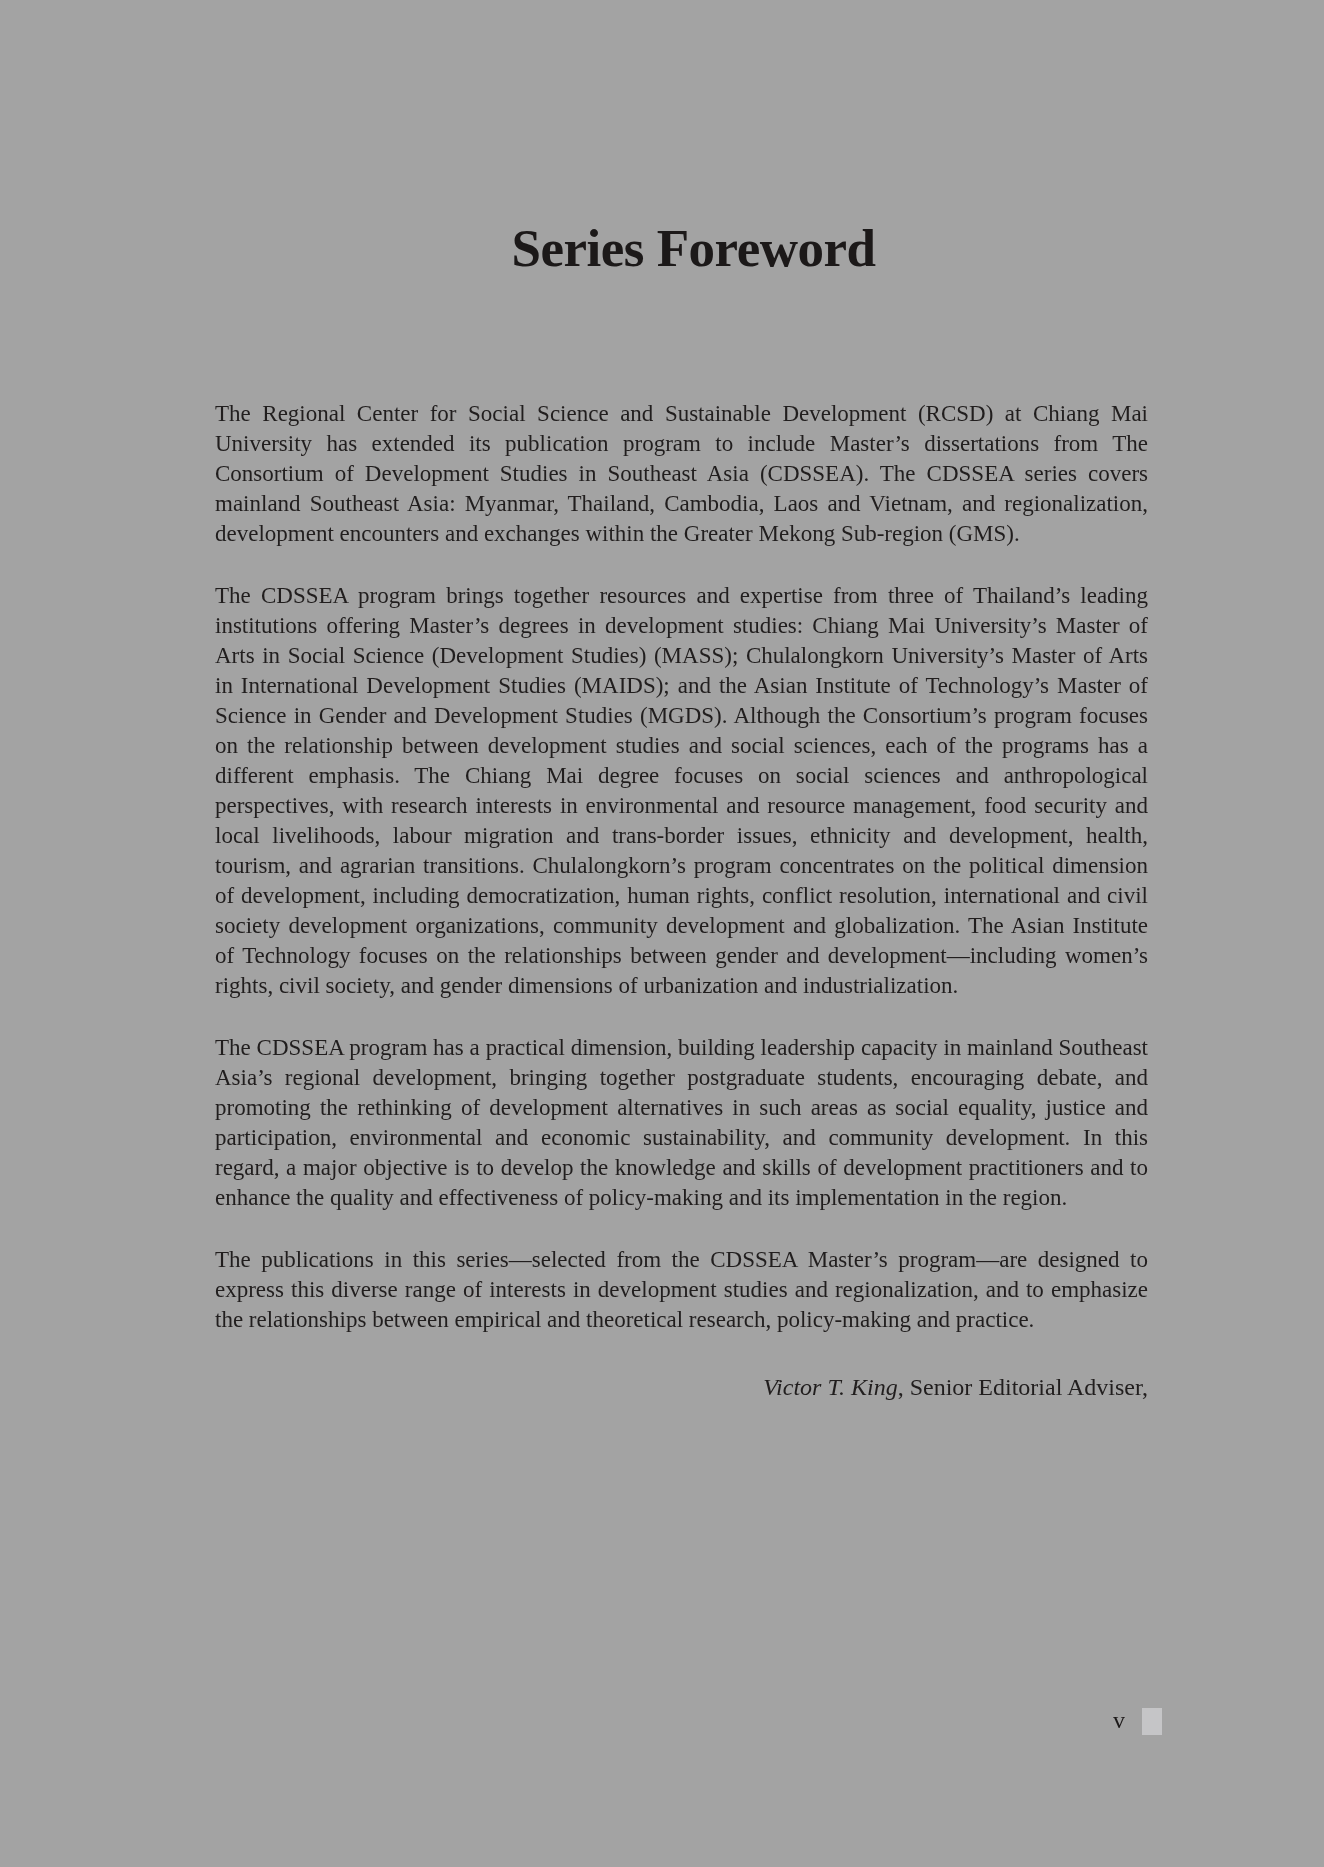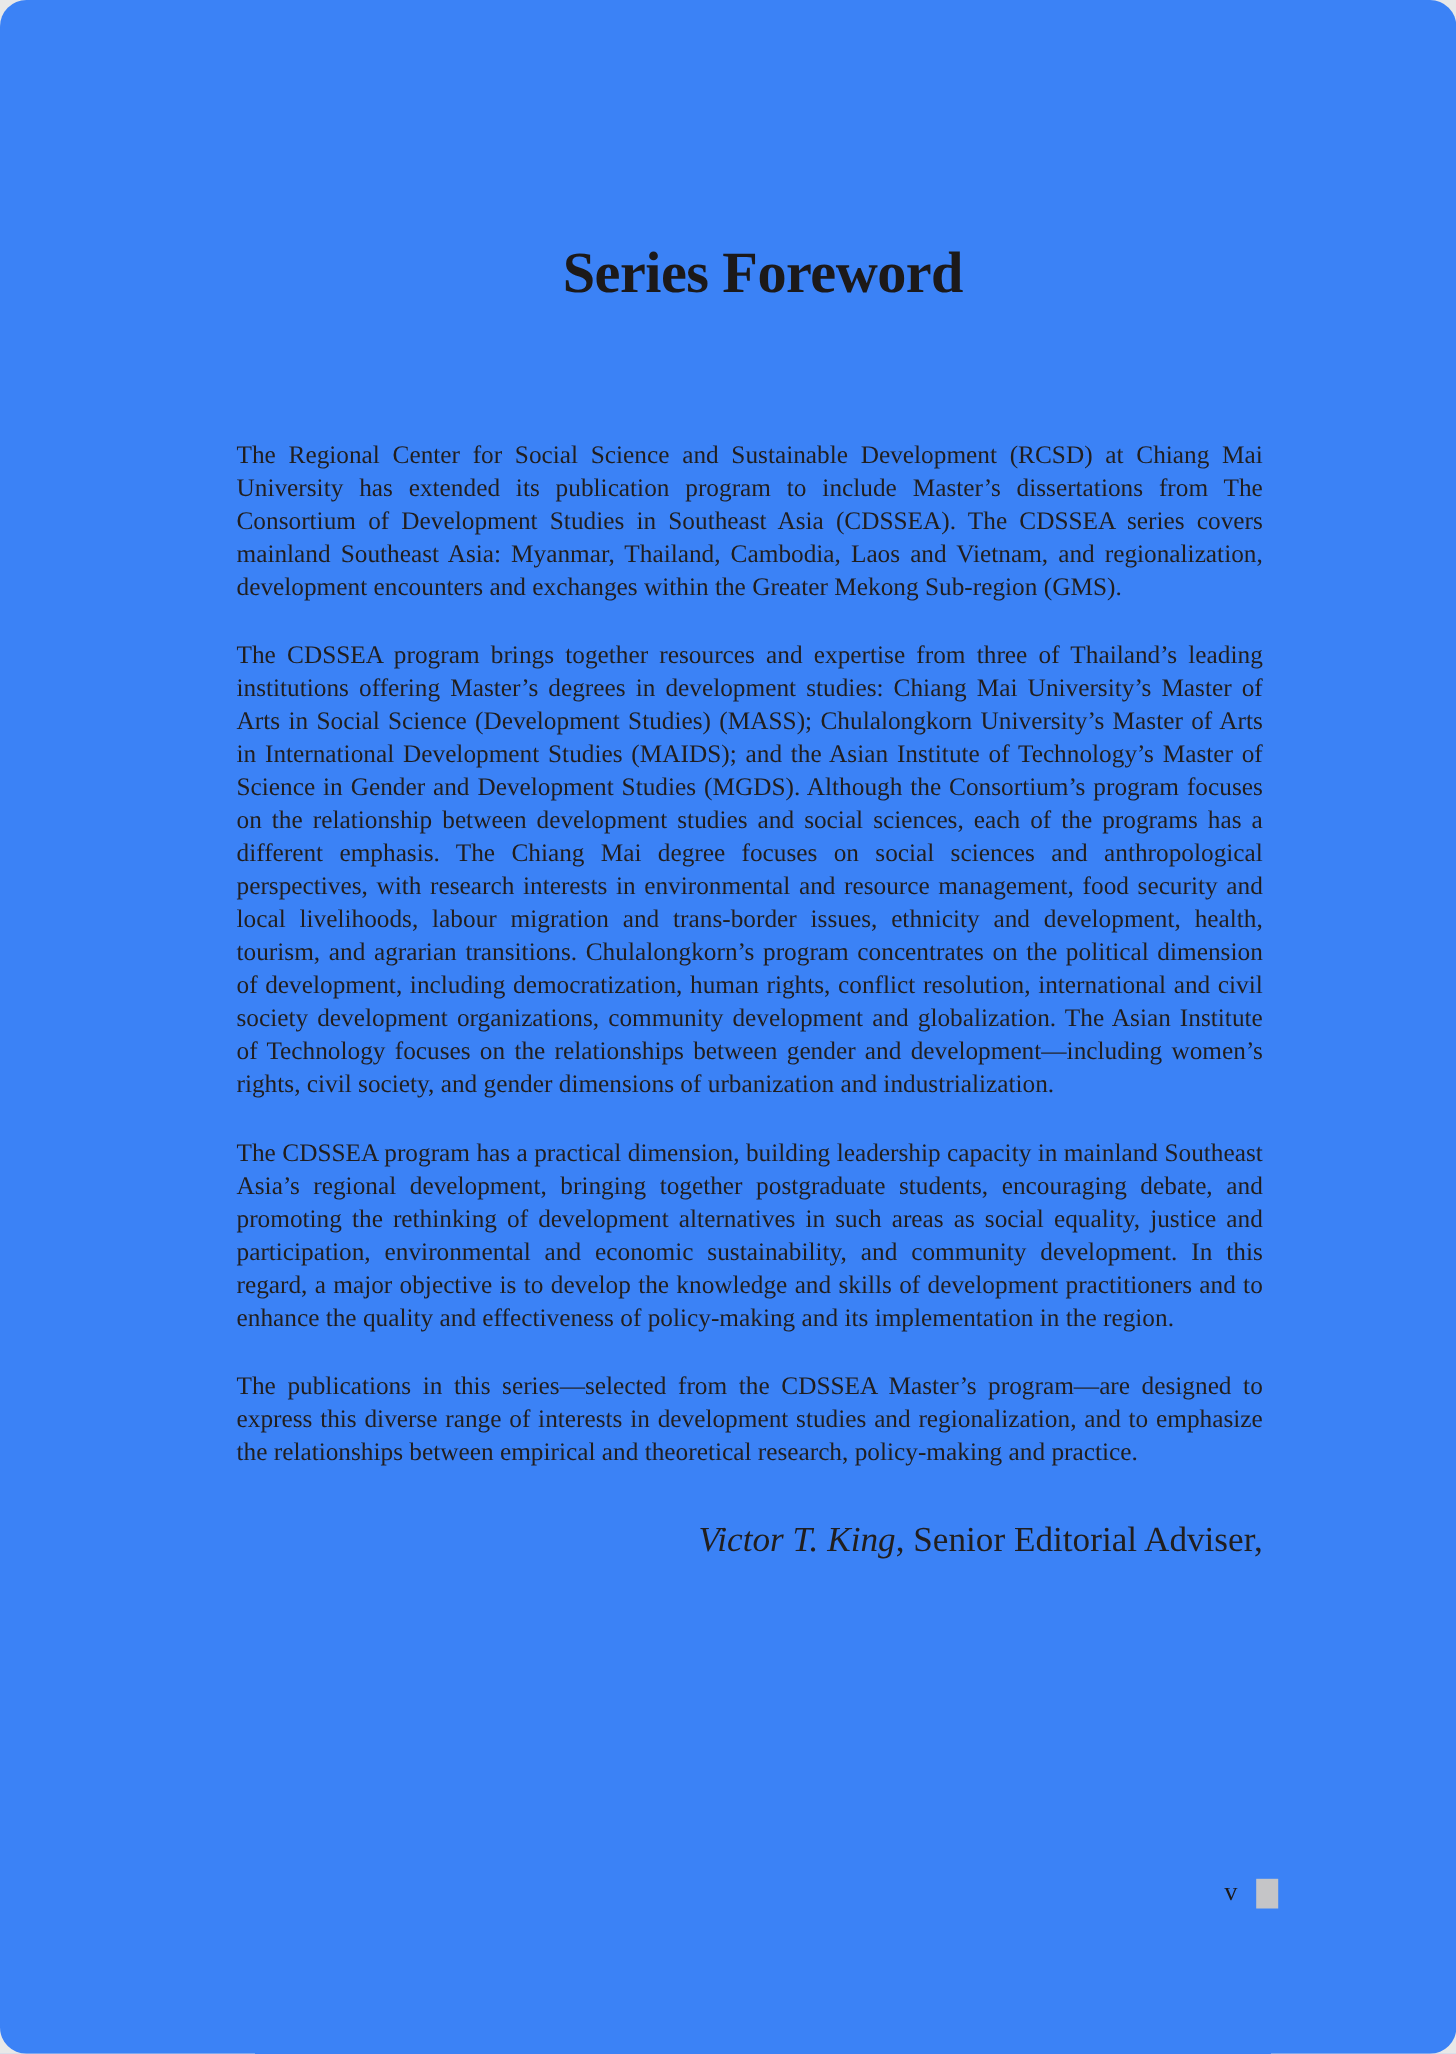--- a/index.html
+++ b/index.html
@@ -6,25 +6,24 @@
 
   html, body {
     background: #e8e8e8;
   }
 
   .page {
     position: relative;
     width: 1324px;
     height: 1867px;
     margin: 0 auto;
-    background: #3b82f6;
+    background: #a3a3a3;
     font-family: "Liberation Serif", "DejaVu Serif", serif;
     color: #211e1e;
     overflow: hidden;
-    border-radius: 24px;
   }
 
   .chapter-title {
     position: absolute;
     top: 218px;
     left: 227px;
     width: 933px;
     text-align: center;
     font-size: 53px;
     font-weight: 700;
@@ -41,23 +40,23 @@
     font-size: 23px;
     line-height: 30px;
     text-align: justify;
   }
 
   .body-text p {
     margin: 0 0 32px 0;
   }
 
   .signature {
-    margin-top: 48px;
+    margin-top: 36px;
     text-align: right;
-    font-size: 32px;
+    font-size: 24px;
     line-height: 33px;
   }
 
   .signature .author-name {
     font-style: italic;
   }
 
   .page-footer {
     position: absolute;
     top: 1706px;

